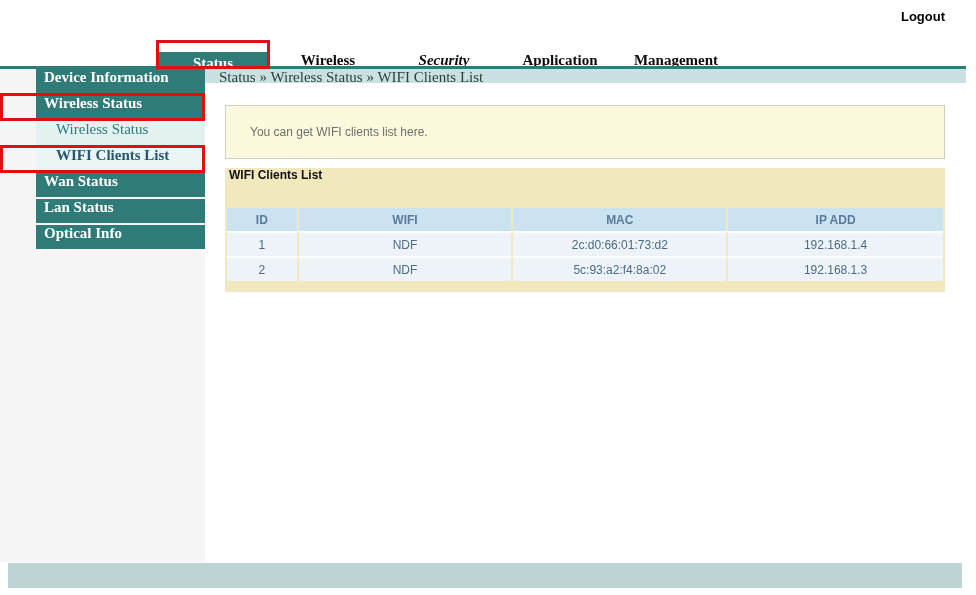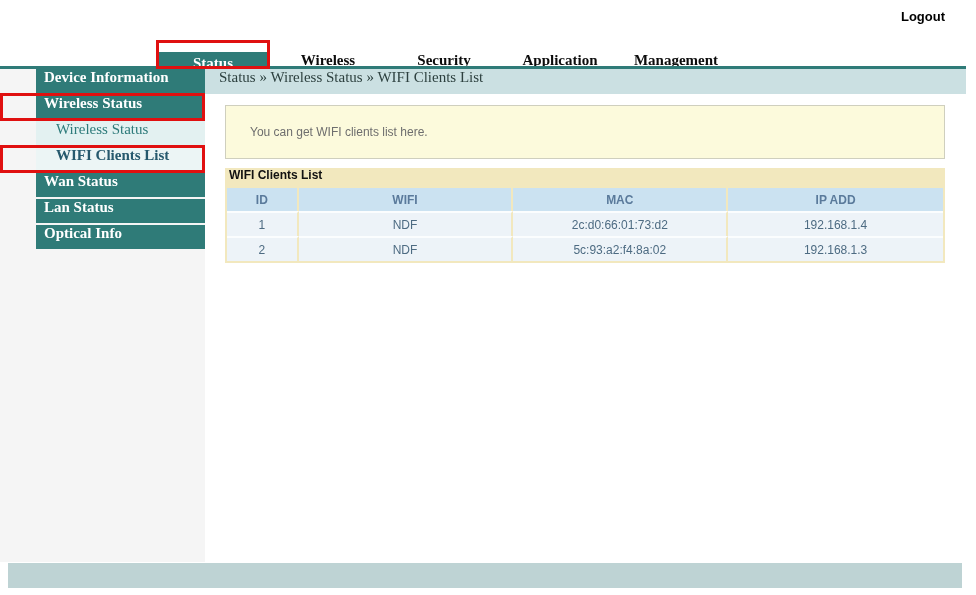--- a/index.html
+++ b/index.html
@@ -37,40 +37,40 @@
   }
   .tab-active {
     left: 159px;
     width: 108px;
     height: 23px;
     line-height: 23px;
     background: #2f7b78;
     color: #ffffff;
   }
   .tab-network    { left: 270px; }
-  .tab-security   { left: 386px; }
+  .tab-security   { left: 386px; font-style: italic; }
   .tab-application{ left: 502px; }
   .tab-management { left: 618px; }
 
   .nav-rule {
     position: absolute;
     top: 66px;
     left: 0;
     width: 966px;
     height: 3px;
     background: #2f7b78;
   }
 
   
   .breadcrumb {
     position: absolute;
     top: 69px;
     left: 205px;
     width: 761px;
-    height: 36px;
+    height: 14px;
     line-height: 25px;
     background: #cbe0e2;
     font: 15px "Liberation Serif", serif;
     color: #2d403f;
     padding-left: 14px;
     box-sizing: border-box;
   }
 
   
   .sidebar {
@@ -136,21 +136,21 @@
     width: 720px;
     background: #f2e8be;
   }
   .table-title {
     height: 20px;
     line-height: 20px;
     padding-left: 4px;
     font: bold 12px "Liberation Sans", sans-serif;
     color: #111111;
   }
-  .table-inner { padding: 0 2px 2px 2px; }
+  .table-inner { padding: 0 2px 11px 2px; margin-top: 20px; }
   table.clients {
     width: 100%;
     border-collapse: separate;
     border-spacing: 0;
   }
   table.clients th {
     height: 21px;
     background: #cbe2f1;
     color: #5a7a9b;
     font: bold 12px "Liberation Sans", sans-serif;

